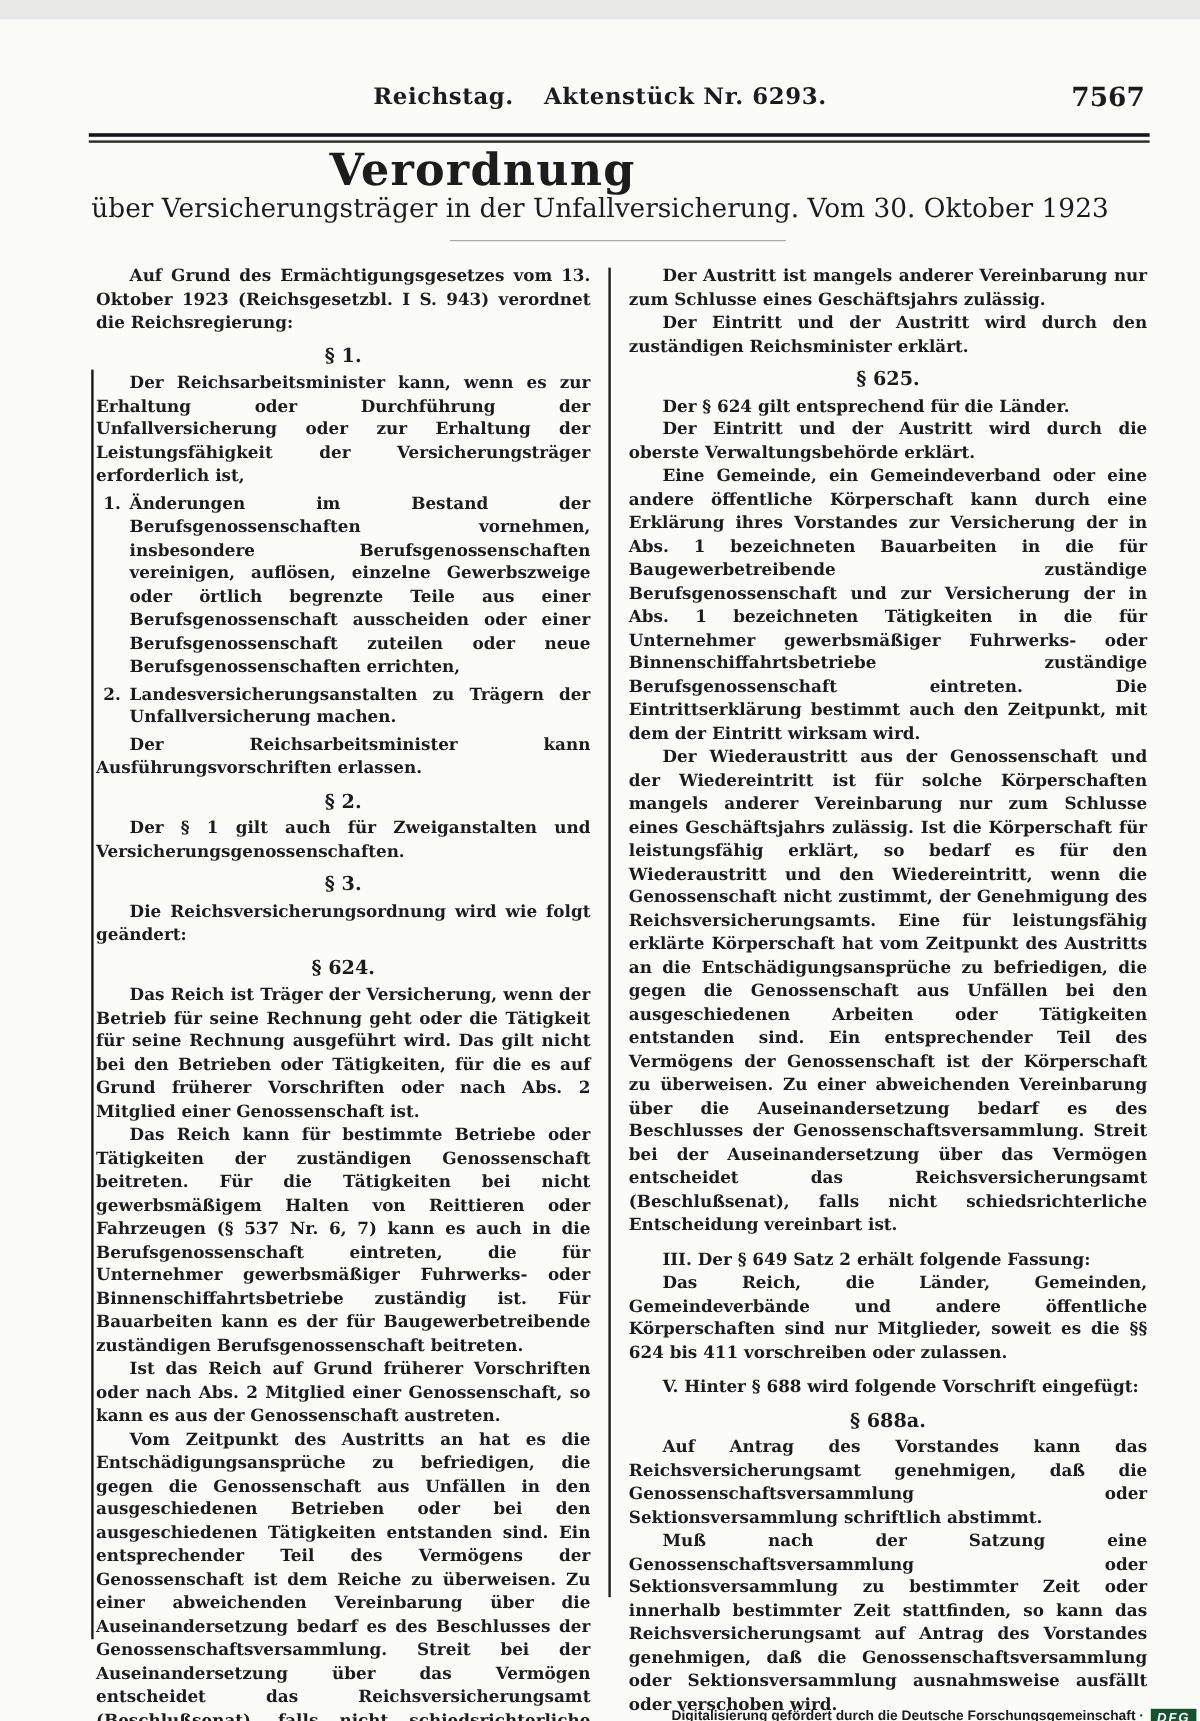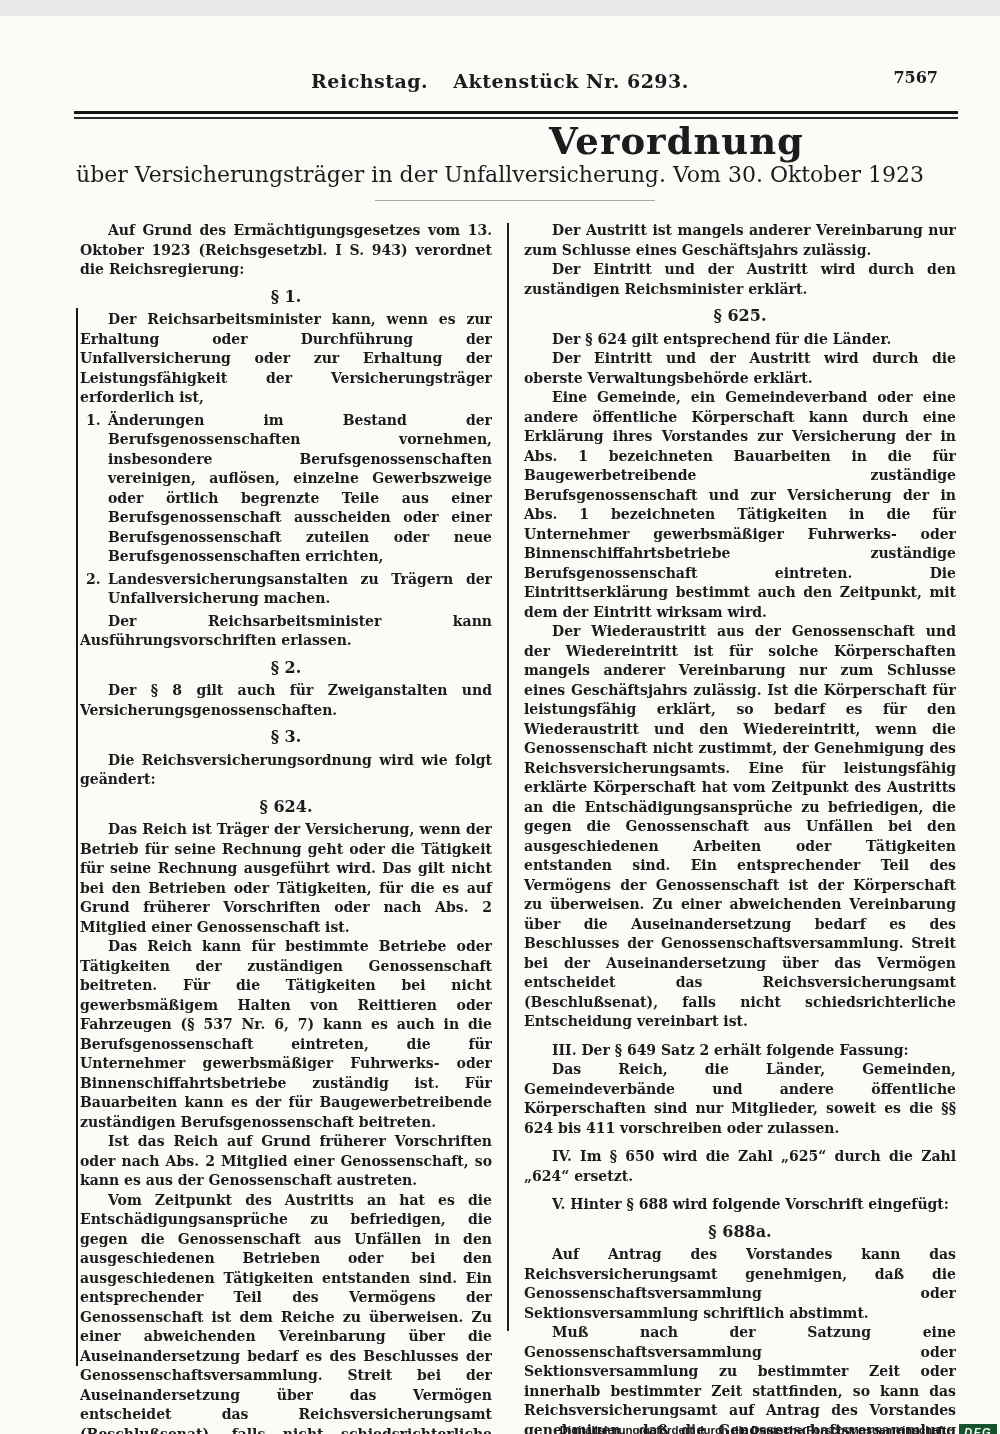--- a/index.html
+++ b/index.html
@@ -14,31 +14,31 @@
   }
 
   
   .running-head {
     position:absolute; top:54px; left:0; width:1000px;
     text-align:center; font-weight:bold; font-size:19px;
     letter-spacing:0.5px;
   }
   .running-head .journal { margin-right:18px; }
   .page-number {
-    position:absolute; top:52px; right:62px;
-    font-weight:bold; font-size:16px;
+    position:absolute; top:52px; right:46px;
+    font-weight:bold; font-size:22px;
   }
   .rule-double { position:absolute; left:74px; width:884px; }
   .rule-double .r1 { height:3px; background:#161616; margin-bottom:3px; }
   .rule-double .r2 { height:2px; background:#2a2a2a; }
 
   
   .doc-title {
     position:absolute; top:103px; left:0; width:804px;
-    text-align:right; font-weight:bold; font-size:37px;
+    text-align:center; font-weight:bold; font-size:37px;
     letter-spacing:1px;
   }
   .doc-subtitle {
     position:absolute; top:146px; left:0; width:1000px;
     text-align:center; font-weight:normal; font-size:22px;
   }
   .title-rule {
     position:absolute; top:184px; left:375px; width:280px; height:1px;
     background:#a9a9a4;
   }
@@ -112,41 +112,40 @@
     <div class="item">
       <span class="num">1.</span>
       <span>Änderungen im Bestand der Berufsgenossenschaften vornehmen, insbesondere Berufsgenossenschaften vereinigen, auflösen, einzelne Gewerbszweige oder örtlich begrenzte Teile aus einer Berufsgenossenschaft ausscheiden oder einer Berufsgenossenschaft zuteilen oder neue Berufsgenossenschaften errichten,</span>
     </div>
     <div class="item">
       <span class="num">2.</span>
       <span>Landesversicherungsanstalten zu Trägern der Unfallversicherung machen.</span>
     </div>
     <p class="para">Der Reichsarbeitsminister kann Ausführungsvorschriften erlassen.</p>
     <p class="para head">§ 2.</p>
-    <p class="para">Der § 8 gilt auch für Zweiganstalten und Versicherungsgenossenschaften.</p>
+    <p class="para">Der § 1 gilt auch für Zweiganstalten und Versicherungsgenossenschaften.</p>
     <p class="para head">§ 3.</p>
     <p class="para">Die Reichsversicherungsordnung wird wie folgt geändert:</p>
     <p class="para head">§ 624.</p>
     <p class="para">Das Reich ist Träger der Versicherung, wenn der Betrieb für seine Rechnung geht oder die Tätigkeit für seine Rechnung ausgeführt wird.  Das gilt nicht bei den Betrieben oder Tätigkeiten, für die es auf Grund früherer Vorschriften oder nach Abs. 2 Mitglied einer Genossenschaft ist.</p>
     <p class="para">Das Reich kann für bestimmte Betriebe oder Tätigkeiten der zuständigen Genossenschaft beitreten. Für die Tätigkeiten bei nicht gewerbsmäßigem Halten von Reittieren oder Fahrzeugen (§ 537 Nr. 6, 7) kann es auch in die Berufsgenossenschaft eintreten, die für Unternehmer gewerbsmäßiger Fuhrwerks- oder Binnenschiffahrtsbetriebe zuständig ist.  Für Bauarbeiten kann es der für Baugewerbetreibende zuständigen Berufsgenossenschaft beitreten.</p>
     <p class="para">Ist das Reich auf Grund früherer Vorschriften oder nach Abs. 2 Mitglied einer Genossenschaft, so kann es aus der Genossenschaft austreten.</p>
     <p class="para">Vom Zeitpunkt des Austritts an hat es die Entschädigungsansprüche zu befriedigen, die gegen die Genossenschaft aus Unfällen in den ausgeschiedenen Betrieben oder bei den ausgeschiedenen Tätigkeiten entstanden sind.  Ein entsprechender Teil des Vermögens der Genossenschaft ist dem Reiche zu überweisen.  Zu einer abweichenden Vereinbarung über die Auseinandersetzung bedarf es des Beschlusses der Genossenschaftsversammlung.  Streit bei der Auseinandersetzung über das Vermögen entscheidet das Reichsversicherungsamt (Beschlußsenat), falls nicht schiedsrichterliche Entscheidung vereinbart ist.</p>
   </div>
 
   <div class="col col-right">
     <p class="para">Der Austritt ist mangels anderer Vereinbarung nur zum Schlusse eines Geschäftsjahrs zulässig.</p>
     <p class="para">Der Eintritt und der Austritt wird durch den zuständigen Reichsminister erklärt.</p>
     <p class="para head">§ 625.</p>
     <p class="para">Der § 624 gilt entsprechend für die Länder.</p>
     <p class="para">Der Eintritt und der Austritt wird durch die oberste Verwaltungsbehörde erklärt.</p>
     <p class="para">Eine Gemeinde, ein Gemeindeverband oder eine andere öffentliche Körperschaft kann durch eine Erklärung ihres Vorstandes zur Versicherung der in Abs. 1 bezeichneten Bauarbeiten in die für Baugewerbetreibende zuständige Berufsgenossenschaft und zur Versicherung der in Abs. 1 bezeichneten Tätigkeiten in die für Unternehmer gewerbsmäßiger Fuhrwerks- oder Binnenschiffahrtsbetriebe zuständige Berufsgenossenschaft eintreten.  Die Eintrittserklärung bestimmt auch den Zeitpunkt, mit dem der Eintritt wirksam wird.</p>
     <p class="para">Der Wiederaustritt aus der Genossenschaft und der Wiedereintritt ist für solche Körperschaften mangels anderer Vereinbarung nur zum Schlusse eines Geschäftsjahrs zulässig.  Ist die Körperschaft für leistungsfähig erklärt, so bedarf es für den Wiederaustritt und den Wiedereintritt, wenn die Genossenschaft nicht zustimmt, der Genehmigung des Reichsversicherungsamts.  Eine für leistungsfähig erklärte Körperschaft hat vom Zeitpunkt des Austritts an die Entschädigungsansprüche zu befriedigen, die gegen die Genossenschaft aus Unfällen bei den ausgeschiedenen Arbeiten oder Tätigkeiten entstanden sind.  Ein entsprechender Teil des Vermögens der Genossenschaft ist der Körperschaft zu überweisen.  Zu einer abweichenden Vereinbarung über die Auseinandersetzung bedarf es des Beschlusses der Genossenschaftsversammlung.  Streit bei der Auseinandersetzung über das Vermögen entscheidet das Reichsversicherungsamt (Beschlußsenat), falls nicht schiedsrichterliche Entscheidung vereinbart ist.</p>
     <p class="para gt">III. Der § 649 Satz 2 erhält folgende Fassung:</p>
     <p class="para">Das Reich, die Länder, Gemeinden, Gemeindeverbände und andere öffentliche Körperschaften sind nur Mitglieder, soweit es die §§ 624 bis 411 vorschreiben oder zulassen.</p>
-    <p class="para gt">IV. Im § 650 wird die Zahl „625“ durch die Zahl „624“ ersetzt.</p>
     <p class="para gt">V. Hinter § 688 wird folgende Vorschrift eingefügt:</p>
     <p class="para head">§ 688a.</p>
     <p class="para">Auf Antrag des Vorstandes kann das Reichsversicherungsamt genehmigen, daß die Genossenschaftsversammlung oder Sektionsversammlung schriftlich abstimmt.</p>
     <p class="para">Muß nach der Satzung eine Genossenschaftsversammlung oder Sektionsversammlung zu bestimmter Zeit oder innerhalb bestimmter Zeit stattfinden, so kann das Reichsversicherungsamt auf Antrag des Vorstandes genehmigen, daß die Genossenschaftsversammlung oder Sektionsversammlung ausnahmsweise ausfällt oder verschoben wird.</p>
   </div>
 
   <div class="footer">
     <span>Digitalisierung gefördert durch die Deutsche Forschungsgemeinschaft ·</span>
     <span class="dfg-logo">DFG</span>
   </div>

